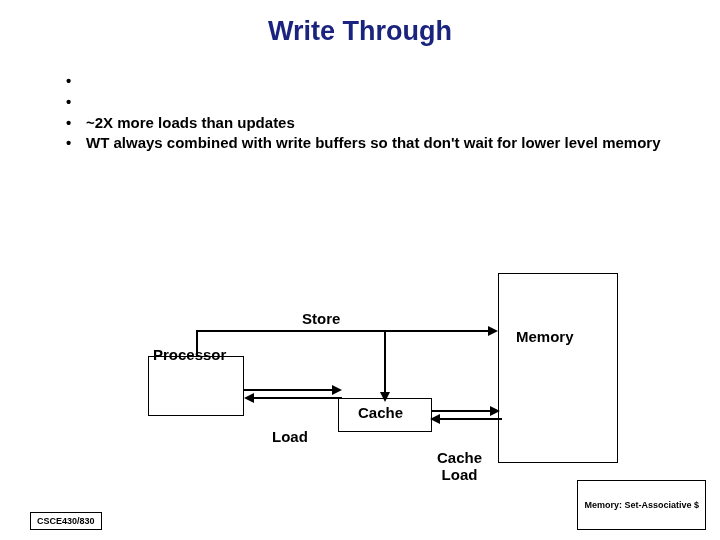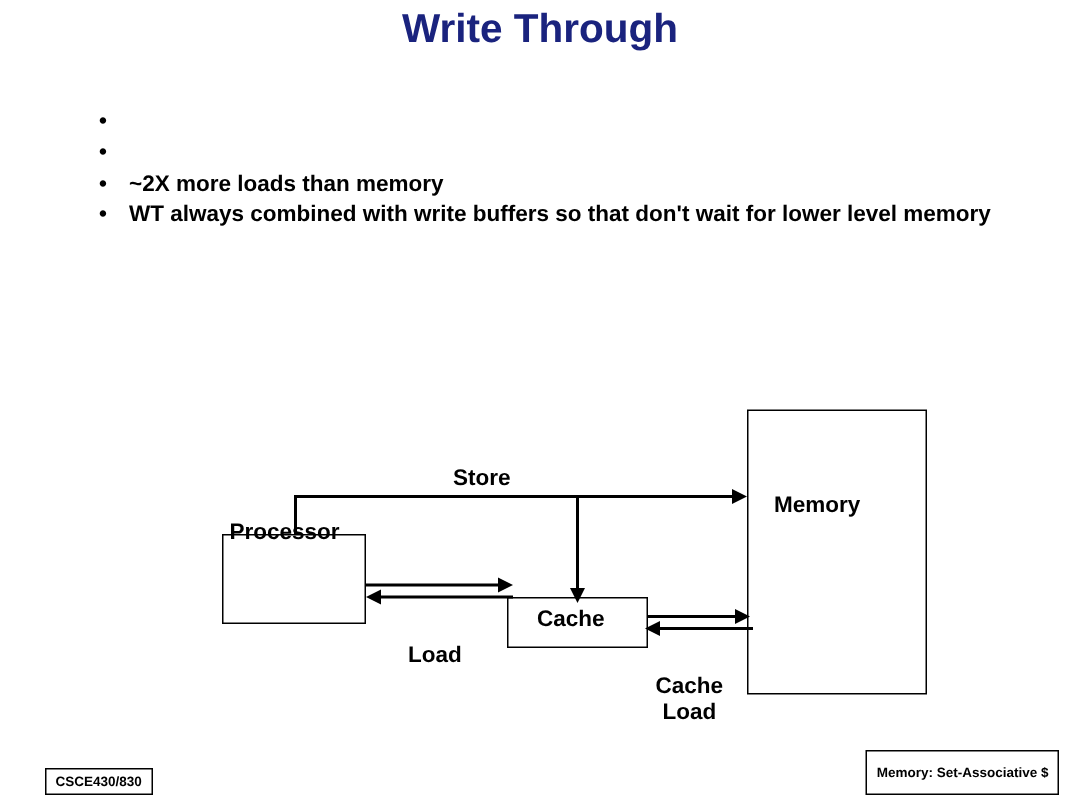--- a/index.html
+++ b/index.html
@@ -10,21 +10,21 @@
     background: #fff;
     font-family: Arial, Helvetica, sans-serif;
     position: relative;
     overflow: hidden;
   }
   .title {
     color: #1a237e;
     font-weight: bold;
     font-size: 27px;
     text-align: center;
-    padding-top: 4px;
+    padding-top: 16px;
   }
   .bullets {
     position: absolute;
     top: 72px;
     left: 66px;
     width: 610px;
     font-size: 15px;
     font-weight: bold;
     color: #000;
     line-height: 1.25;
@@ -87,38 +87,38 @@
     font-weight: bold;
     padding: 3px 6px;
   }
   .footer-right {
     position: absolute;
     right: 14px;
     bottom: 10px;
     border: 1.5px solid #000;
     font-size: 9px;
     font-weight: bold;
-    padding: 9px 6px;
+    padding: 19px 6px;
   }
 </style>
 </head>
 <body>
 
 <div class="title">Write Through</div>
 
 <div class="bullets">
   <div class="row">
     <div class="dot">•</div>
   </div>
   <div class="row">
     <div class="dot">•</div>
   </div>
   <div class="row">
     <div class="dot">•</div>
-    <div><span>~2X more loads than memory</span></div>
+    <div><span>~2X more loads than updates</span></div>
   </div>
   <div class="row">
     <div class="dot">•</div>
     <div><span>WT always combined with write buffers so that don't wait for lower level memory</span></div>
   </div>
 </div>
 
 <div class="box" style="left:498px; top:273px; width:120px; height:190px;"></div>
 <div class="label" style="left:516px; top:328px;">Memory</div>
 

